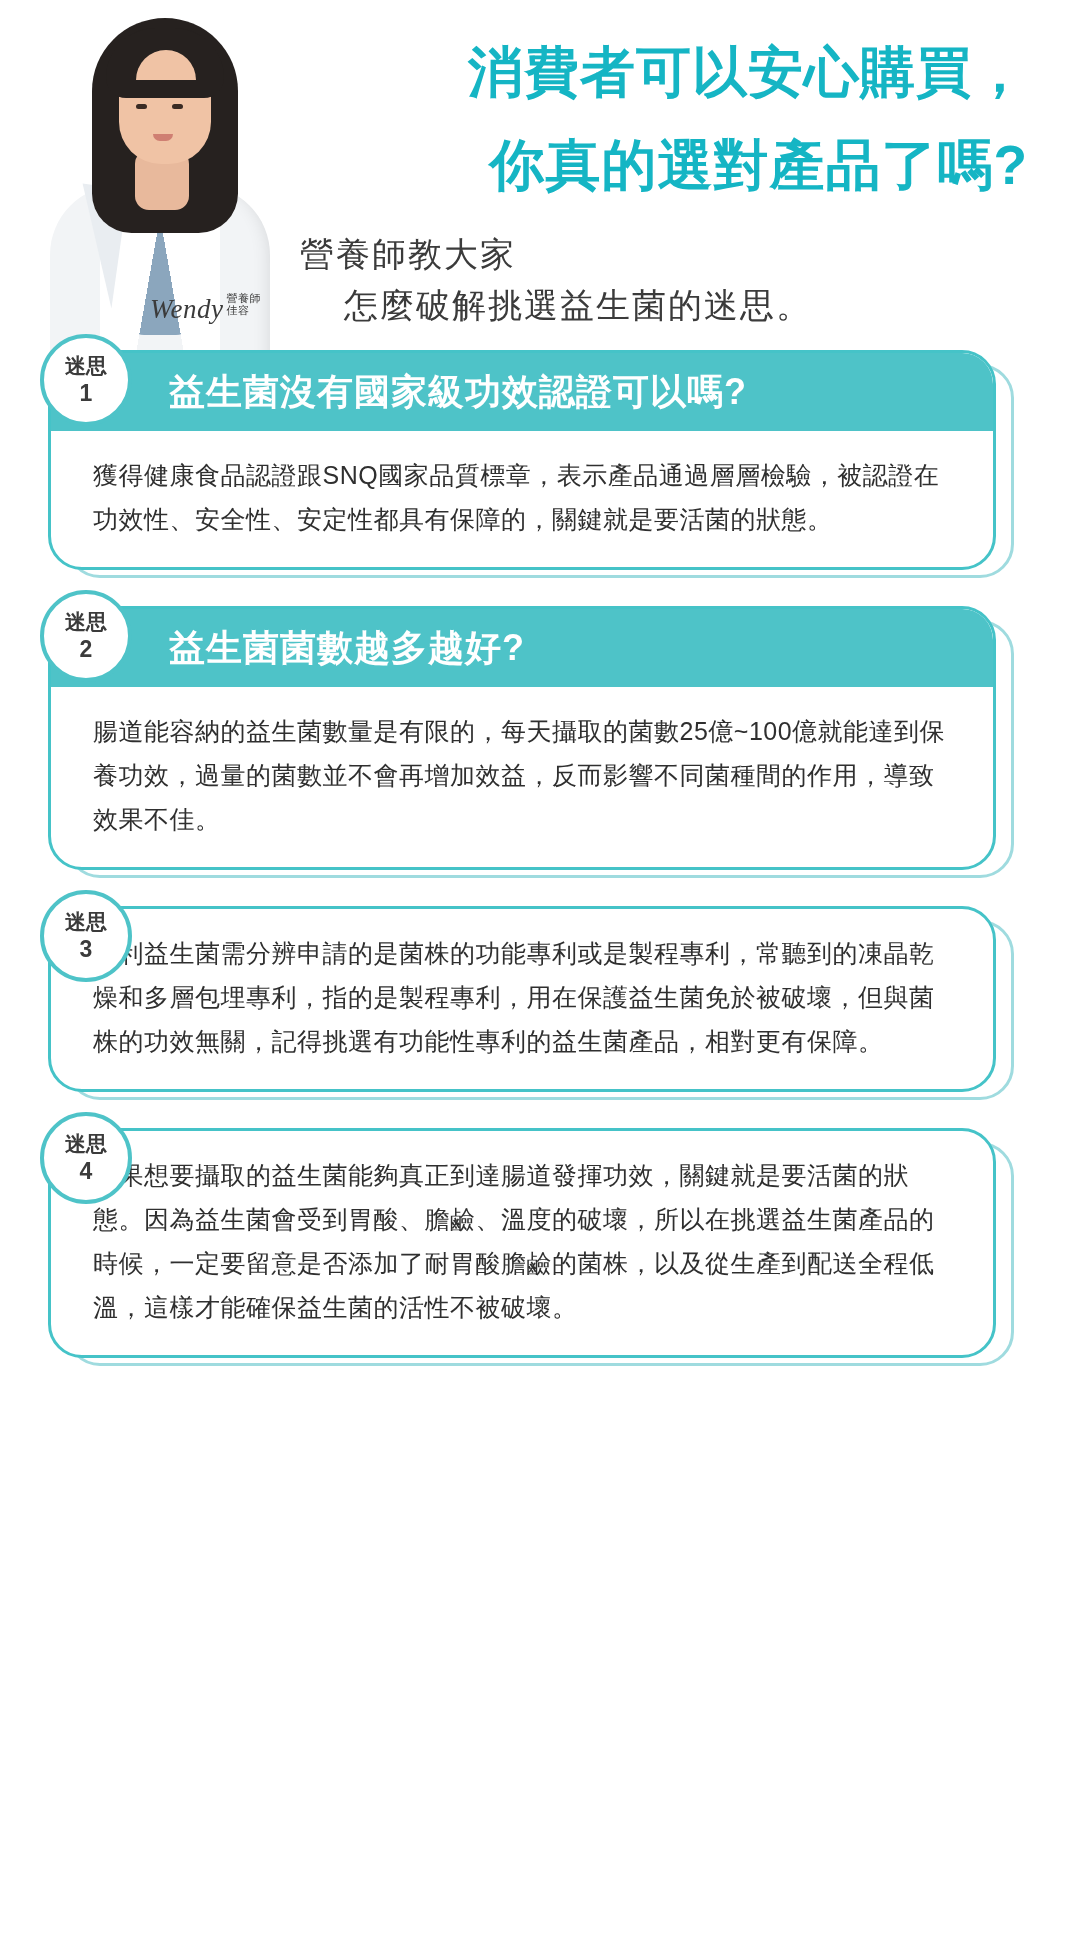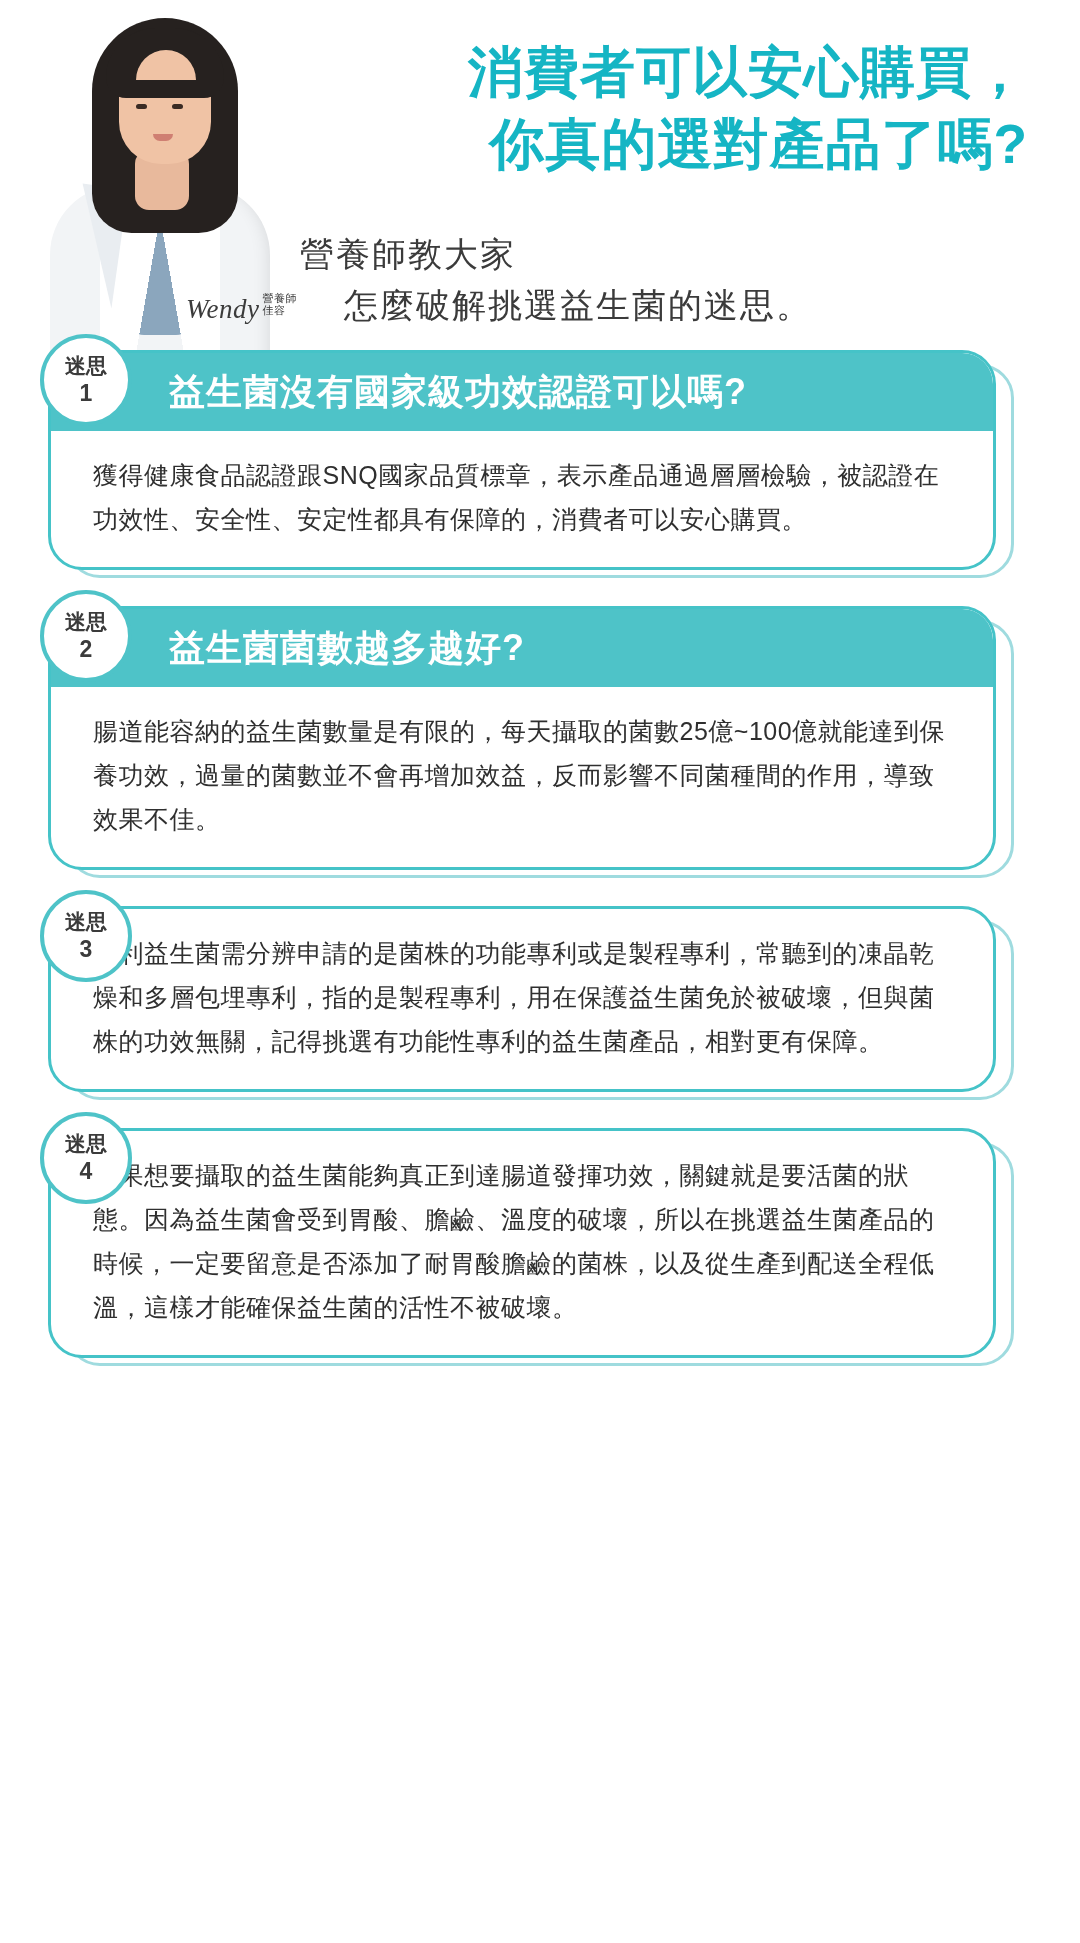--- a/index.html
+++ b/index.html
@@ -96,21 +96,20 @@
   .p-mouth { position: absolute; left: 113px; top: 134px; width: 20px; height: 7px; background: #cf7f72; border-radius: 0 0 12px 12px; }
   .signature {
     position: absolute;
     left: 150px;
     top: 292px;
     font-family: "Liberation Serif", "DejaVu Serif", serif;
     font-style: italic;
     font-size: 27px;
     color: #3b3b3b;
     letter-spacing: 0.5px;
-    margin-left: 36px;
   }
   .signature .sub {
     font-style: normal;
     font-size: 11px;
     line-height: 12px;
     display: inline-block;
     vertical-align: 4px;
     margin-left: 3px;
     text-align: left;
   }
@@ -127,20 +126,21 @@
     line-height: 72px;
     font-weight: bold;
     color: #15b5c4;
     letter-spacing: 1px;
     white-space: nowrap;
     display: block;
   }
   .title-line.l2 {
     position: relative;
     display: inline-block;
+    margin-top: 21px;
   }
   .title-line.l2:after {
     content: "";
     position: absolute;
     left: -6px; right: -4px;
     bottom: 4px;
     height: 13px;
     background: #fdf3a8;
     z-index: -1;
   }
@@ -272,21 +272,21 @@
   </div>
 
   <div class="cards">
 
     <div class="card">
       <div class="card-shadow"></div>
       <div class="card-inner">
         <div class="card-head">
           <div class="card-head-title">益生菌沒有國家級功效認證可以嗎?</div>
         </div>
-        <div class="card-body">獲得健康食品認證跟SNQ國家品質標章，表示產品通過層層檢驗，被認證在功效性、安全性、安定性都具有保障的，消費者可以安心購買。</div>
+        <div class="card-body">獲得健康食品認證跟SNQ國家品質標章，表示產品通過層層檢驗，被認證在功效性、安全性、安定性都具有保障的，關鍵就是要活菌的狀態。</div>
       </div>
       <div class="badge">
         <span class="b-label">迷思</span>
         <span class="b-num">1</span>
       </div>
     </div>
 
     <div class="card">
       <div class="card-shadow"></div>
       <div class="card-inner">

